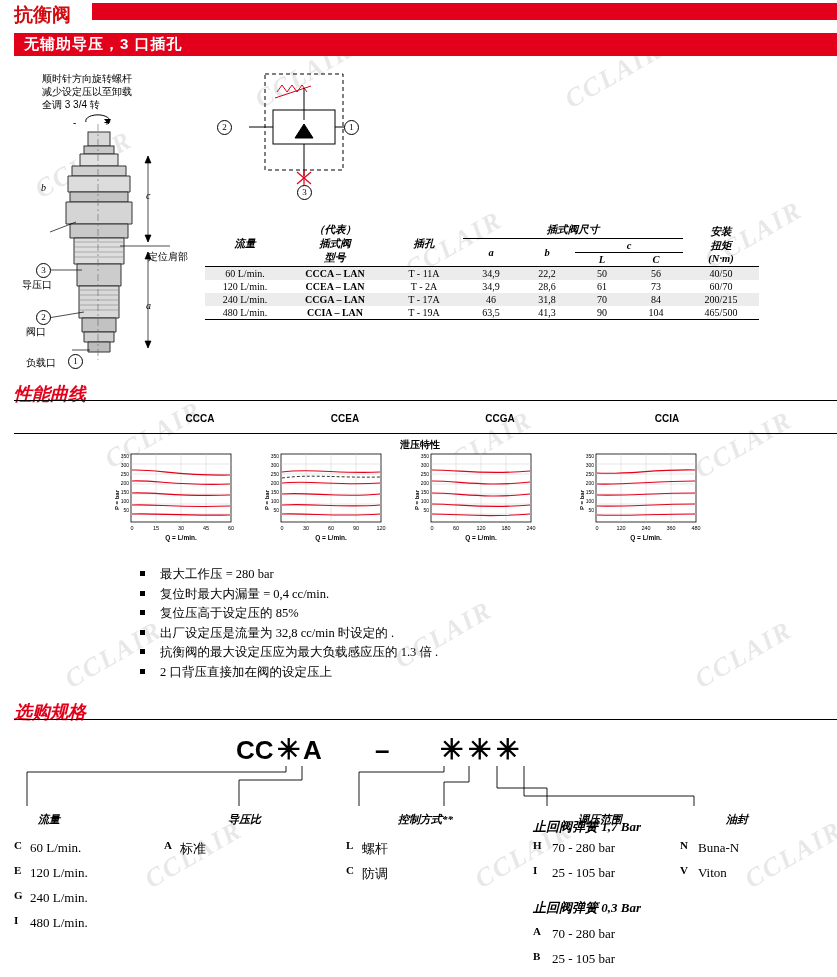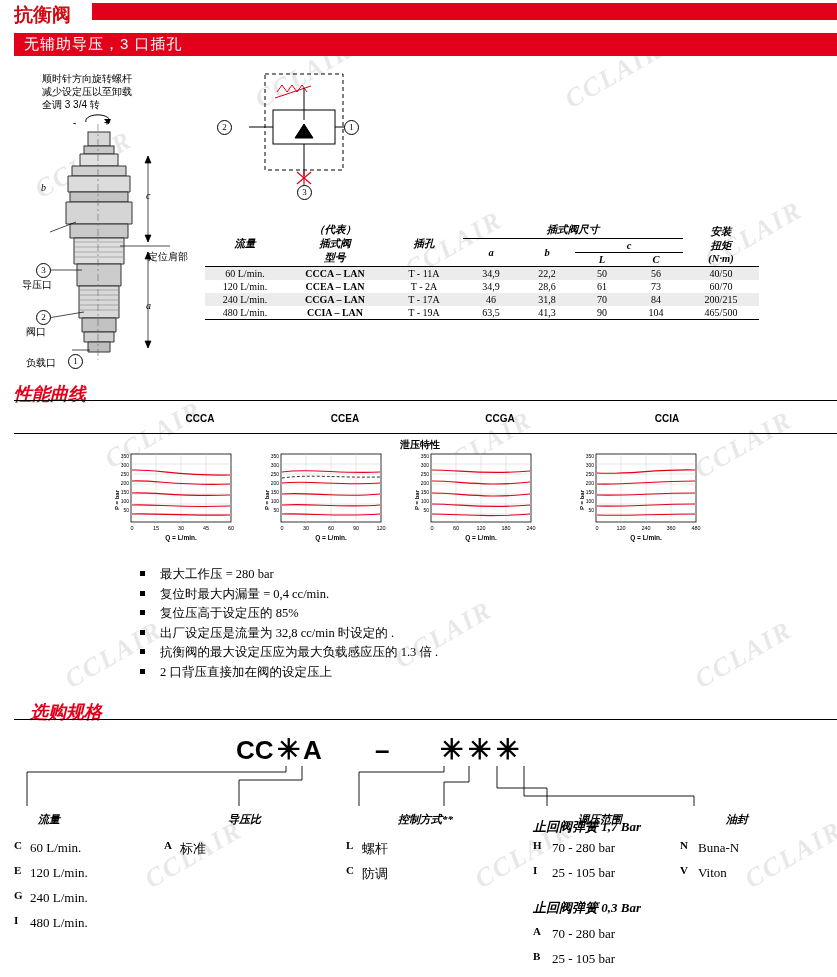--- a/index.html
+++ b/index.html
@@ -19,21 +19,21 @@
     position:absolute;left:14px;top:2px;font-size:19px;font-weight:bold;
     color:#d10a10;font-family:"Liberation Sans",sans-serif;
   }
   .top-bar{
     position:absolute;left:92px;top:3px;width:745px;height:17px;background:#e2001a;
   }
   .redband{
     position:absolute;left:14px;top:33px;width:823px;height:23px;background:#e2001a;
   }
   .redband span{
-    display:block;color:#fff;font-size:15px;font-weight:normal;padding:2px 0 0 10px;
+    display:block;color:#fff;font-size:15px;font-weight:bold;padding:2px 0 0 10px;
     font-family:"Liberation Sans",sans-serif;letter-spacing:1px;
   }
   
   .note{
     position:absolute;font-size:10px;line-height:13px;font-family:"Liberation Sans",sans-serif;
   }
   .lbl{position:absolute;font-size:10px;font-family:"Liberation Sans",sans-serif;}
   .lbl-i{position:absolute;font-size:10px;font-style:italic;font-family:"Liberation Serif",serif;}
   .circ{
     position:absolute;width:13px;height:13px;border:1px solid #000;border-radius:50%;
@@ -447,21 +447,21 @@
 
 <div class="bullets">
   <div>最大工作压 = 280 bar</div>
   <div>复位时最大内漏量 = 0,4 cc/min.</div>
   <div>复位压高于设定压的 85%</div>
   <div>出厂设定压是流量为 32,8 cc/min 时设定的 .</div>
   <div>抗衡阀的最大设定压应为最大负载感应压的 1.3 倍 .</div>
   <div>2 口背压直接加在阀的设定压上</div>
 </div>
 
-<div class="sect" style="left:30px;top:700px;text-decoration:underline;">选购规格</div>
+<div class="sect" style="left:14px;top:700px;text-decoration:underline;">选购规格</div>
 <div class="sect-rule" style="left:14px;top:719px;width:823px;"></div>
 
 <div class="code" style="left:236px;top:735px;">CC</div>
 <div class="star" style="left:277px;top:737px;">✳</div>
 <div class="code" style="left:303px;top:735px;">A</div>
 <div class="code" style="left:375px;top:735px;">–</div>
 <div class="star" style="left:440px;top:737px;">✳</div>
 <div class="star" style="left:468px;top:737px;">✳</div>
 <div class="star" style="left:496px;top:737px;">✳</div>
 

